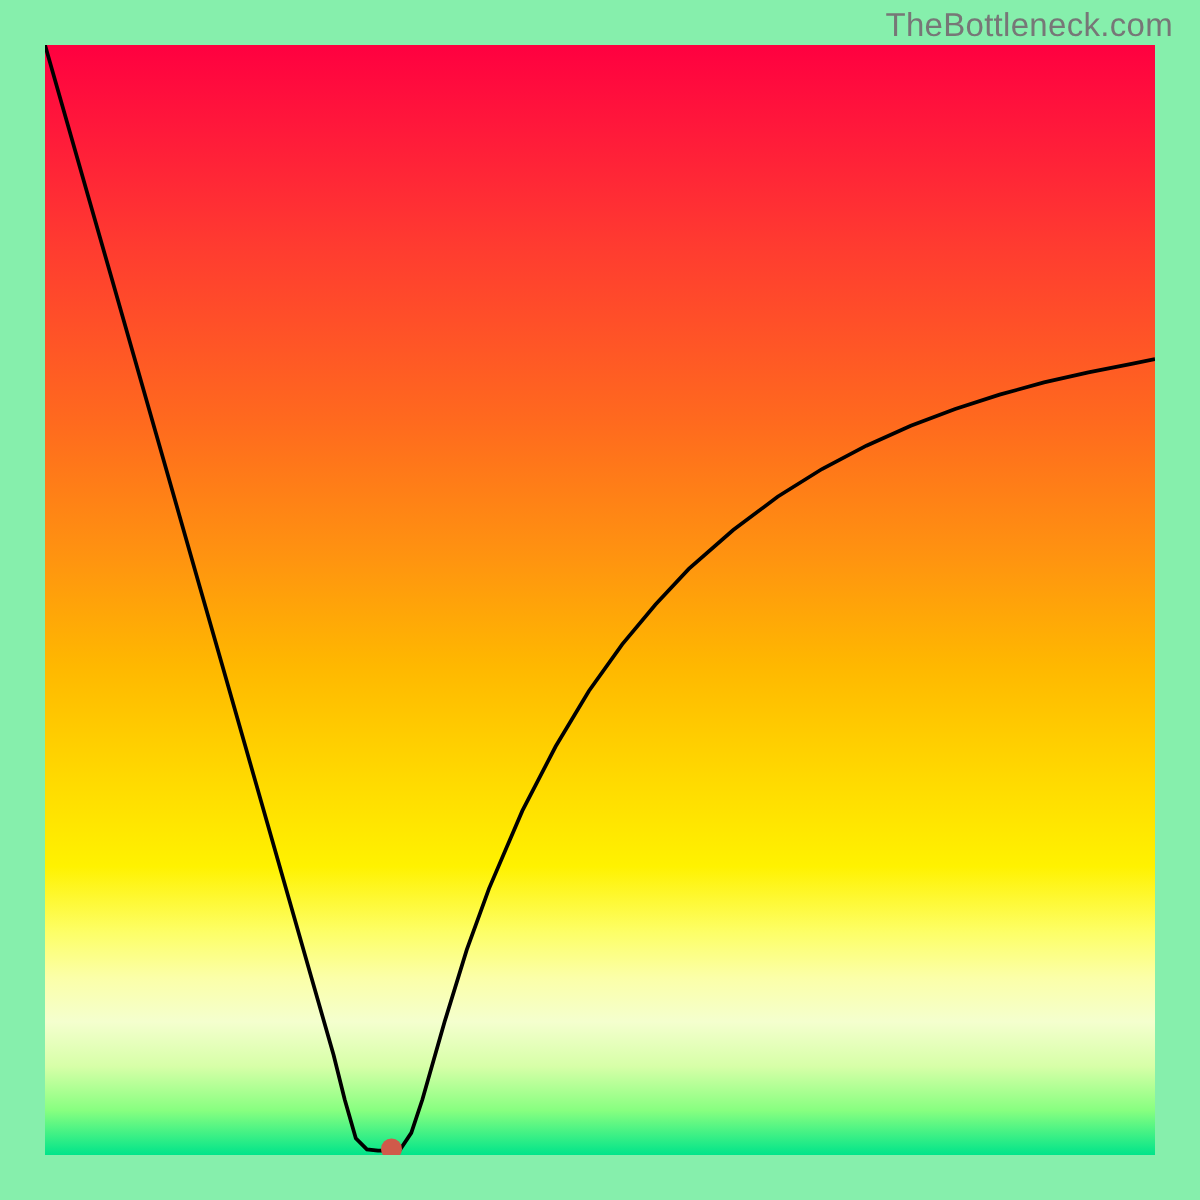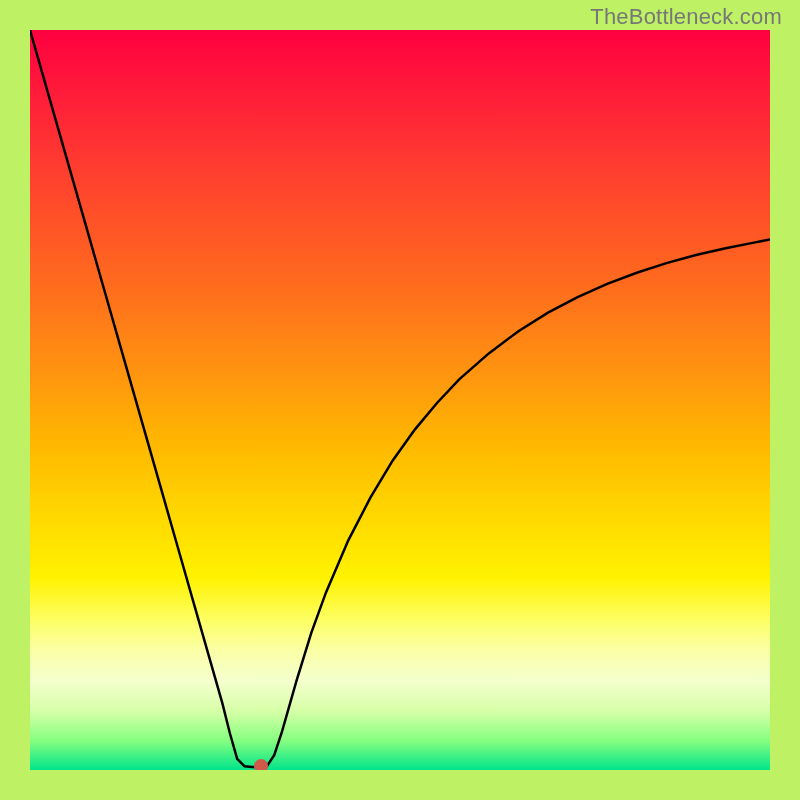--- a/index.html
+++ b/index.html
@@ -8,21 +8,21 @@
     width: 800px;
     height: 800px;
     background: #000;
     overflow: hidden;
     font-family: Arial, Helvetica, sans-serif;
   }
   .frame {
     position: relative;
     width: 800px;
     height: 800px;
-    background: #bef264;
+    background: #86efac;
   }
   .watermark {
     position: absolute;
     top: 4px;
     right: 18px;
     color: #777;
     font-size: 22px;
     font-weight: 500;
     letter-spacing: 0.2px;
     z-index: 5;

